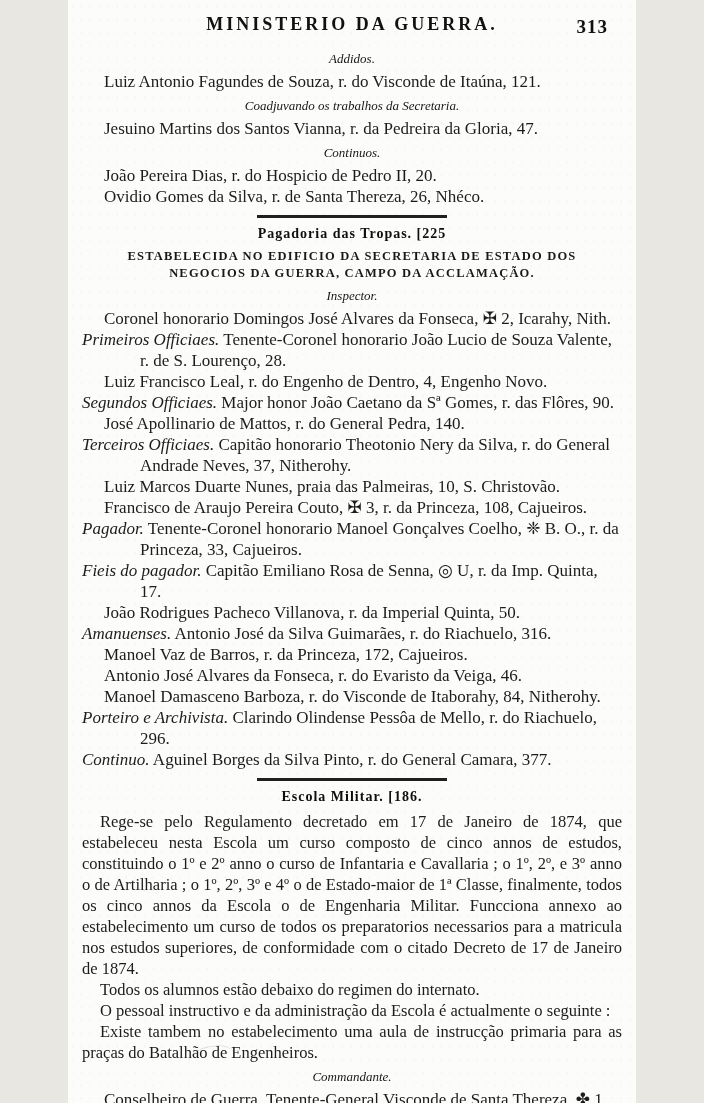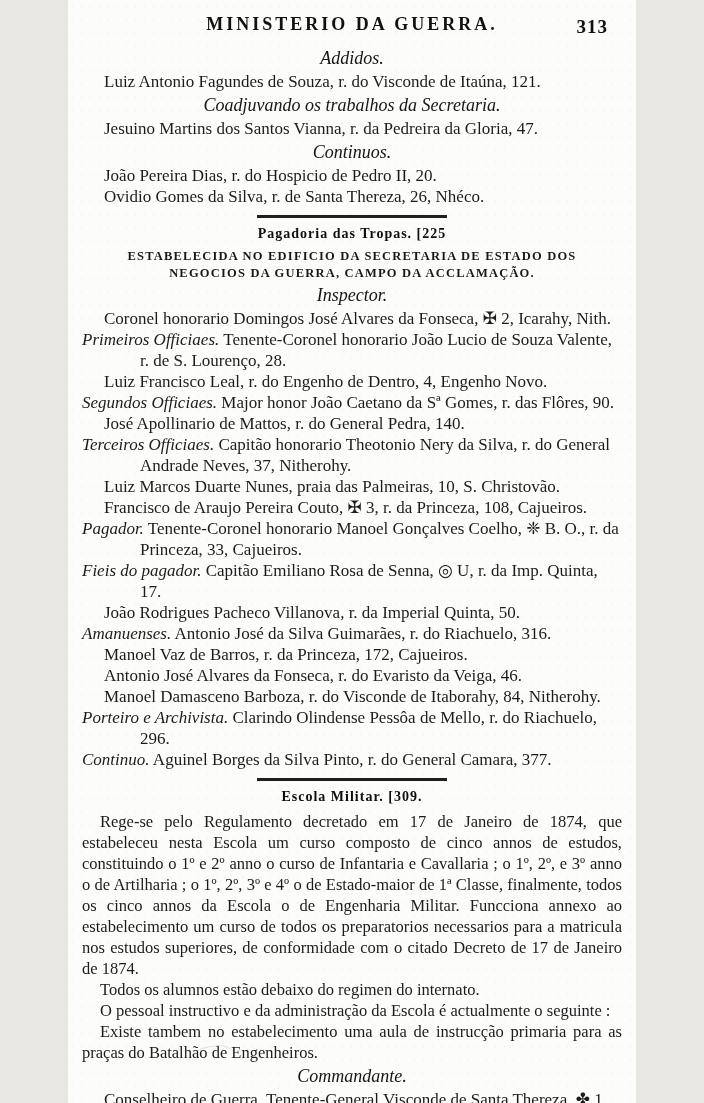--- a/index.html
+++ b/index.html
@@ -21,21 +21,21 @@
   .hdr{position:relative;height:30px;margin-bottom:4px;}
   .hdr .title{
     position:absolute;left:0;right:0;text-align:center;
     font-weight:bold;font-size:18px;letter-spacing:3px;color:#111;
   }
   .hdr .pageno{
     position:absolute;right:14px;top:2px;
     font-weight:bold;font-size:19px;color:#111;letter-spacing:1px;
   }
   .h-italic{
-    text-align:center;font-style:italic;font-size:18px;
+    text-align:center;font-style:italic;font-size:13px;
     margin:3px 0 2px 0;color:#161616;
   }
   .h-bold{
     text-align:center;font-weight:bold;font-size:14px;
     margin:5px 0 4px 0;color:#0f0f0f;letter-spacing:1px;
   }
   .smallcaps{
     text-align:center;font-size:12.5px;letter-spacing:1.2px;
     line-height:17px;margin:2px 18px 3px 18px;color:#191919;font-weight:bold;
   }
@@ -88,21 +88,21 @@
       <p class="entry lead"><i>Pagador.</i> Tenente-Coronel honorario Manoel Gonçalves Coelho, ❈ B. O., r. da Princeza, 33, Cajueiros.</p>
       <p class="entry lead"><i>Fieis do pagador.</i> Capitão Emiliano Rosa de Senna, ◎ U, r. da Imp. Quinta, 17.</p>
       <p class="entry plain">João Rodrigues Pacheco Villanova, r. da Imperial Quinta, 50.</p>
       <p class="entry lead"><i>Amanuenses.</i> Antonio José da Silva Guimarães, r. do Riachuelo, 316.</p>
       <p class="entry plain">Manoel Vaz de Barros, r. da Princeza, 172, Cajueiros.</p>
       <p class="entry plain">Antonio José Alvares da Fonseca, r. do Evaristo da Veiga, 46.</p>
       <p class="entry plain">Manoel Damasceno Barboza, r. do Visconde de Itaborahy, 84, Nitherohy.</p>
       <p class="entry lead"><i>Porteiro e Archivista.</i> Clarindo Olindense Pessôa de Mello, r. do Riachuelo, 296.</p>
       <p class="entry lead"><i>Continuo.</i> Aguinel Borges da Silva Pinto, r. do General Camara, 377.</p>
       <hr class="rule">
-      <div class="h-bold">Escola Militar. [309.</div>
+      <div class="h-bold">Escola Militar. [186.</div>
       <p class="para">Rege-se pelo Regulamento decretado em 17 de Janeiro de 1874, que estabeleceu nesta Escola um curso composto de cinco annos de estudos, constituindo o 1º e 2º anno o curso de Infantaria e Cavallaria ; o 1º, 2º, e 3º anno o de Artilharia ; o 1º, 2º, 3º e 4º o de Estado-maior de 1ª Classe, finalmente, todos os cinco annos da Escola o de Engenharia Militar. Funcciona annexo ao estabelecimento um curso de todos os preparatorios necessarios para a matricula nos estudos superiores, de conformidade com o citado Decreto de 17 de Janeiro de 1874.</p>
       <p class="para">Todos os alumnos estão debaixo do regimen do internato.</p>
       <p class="para">O pessoal instructivo e da administração da Escola é actualmente o seguinte :</p>
       <p class="para">Existe tambem no estabelecimento uma aula de instrucção primaria para as praças do Batalhão de Engenheiros.</p>
       <div class="h-italic">Commandante.</div>
       <p class="entry plain">Conselheiro de Guerra, Tenente-General Visconde de Santa Thereza, ✤ 1, ❁ 2, ❀ 4, ✡ 7 e 9, passador de ouro, r. do General Polydoro, 14 D.</p>
     </div>
   <div class="speck"></div>
 </div>
 

